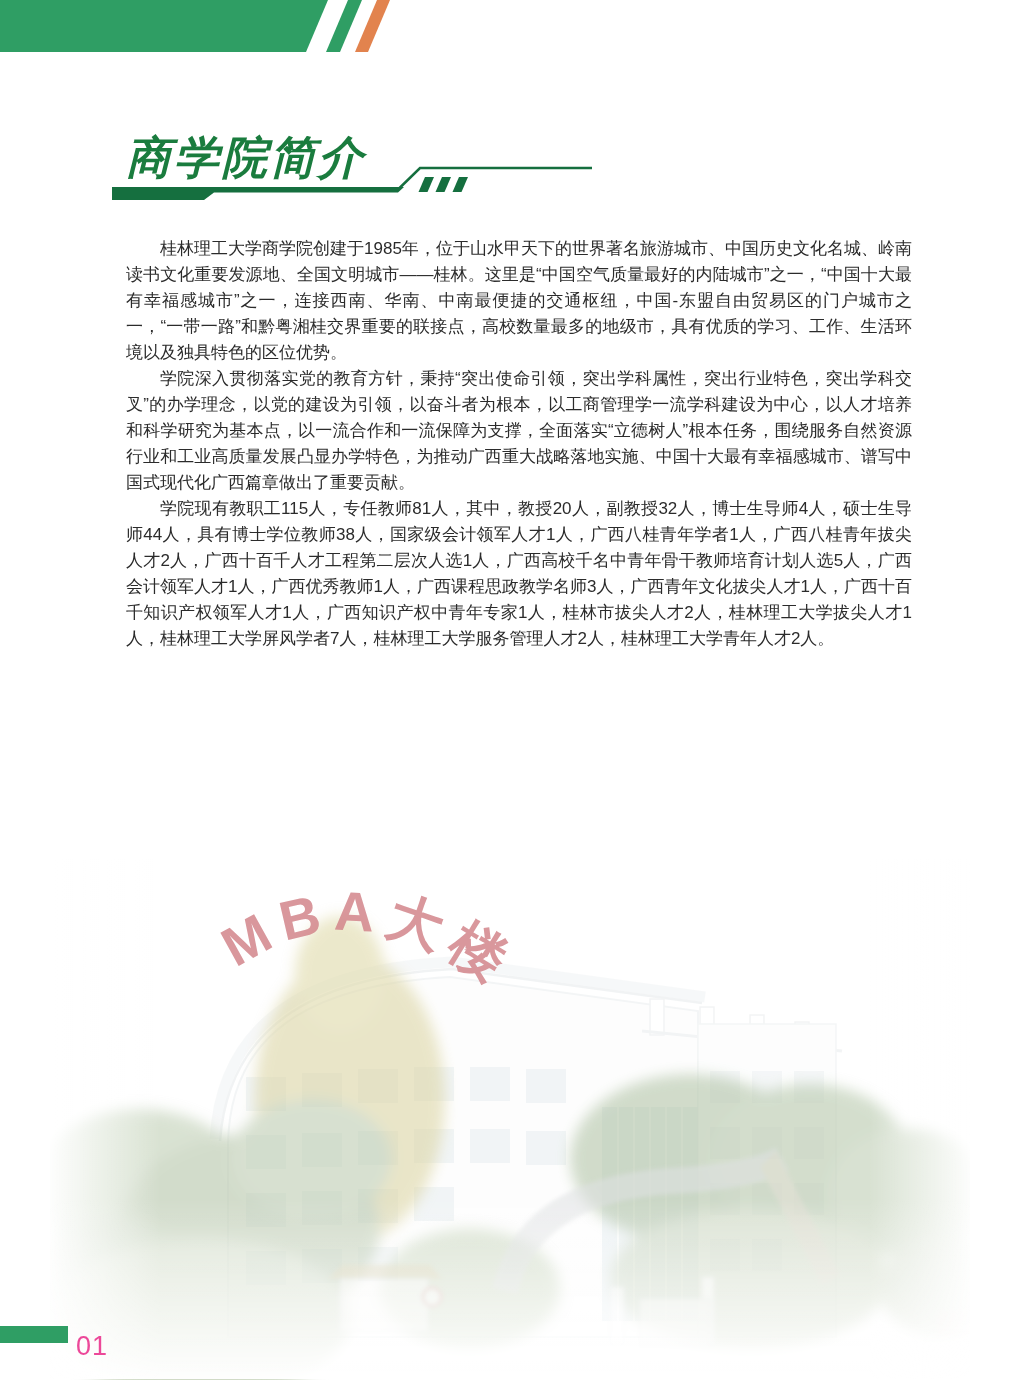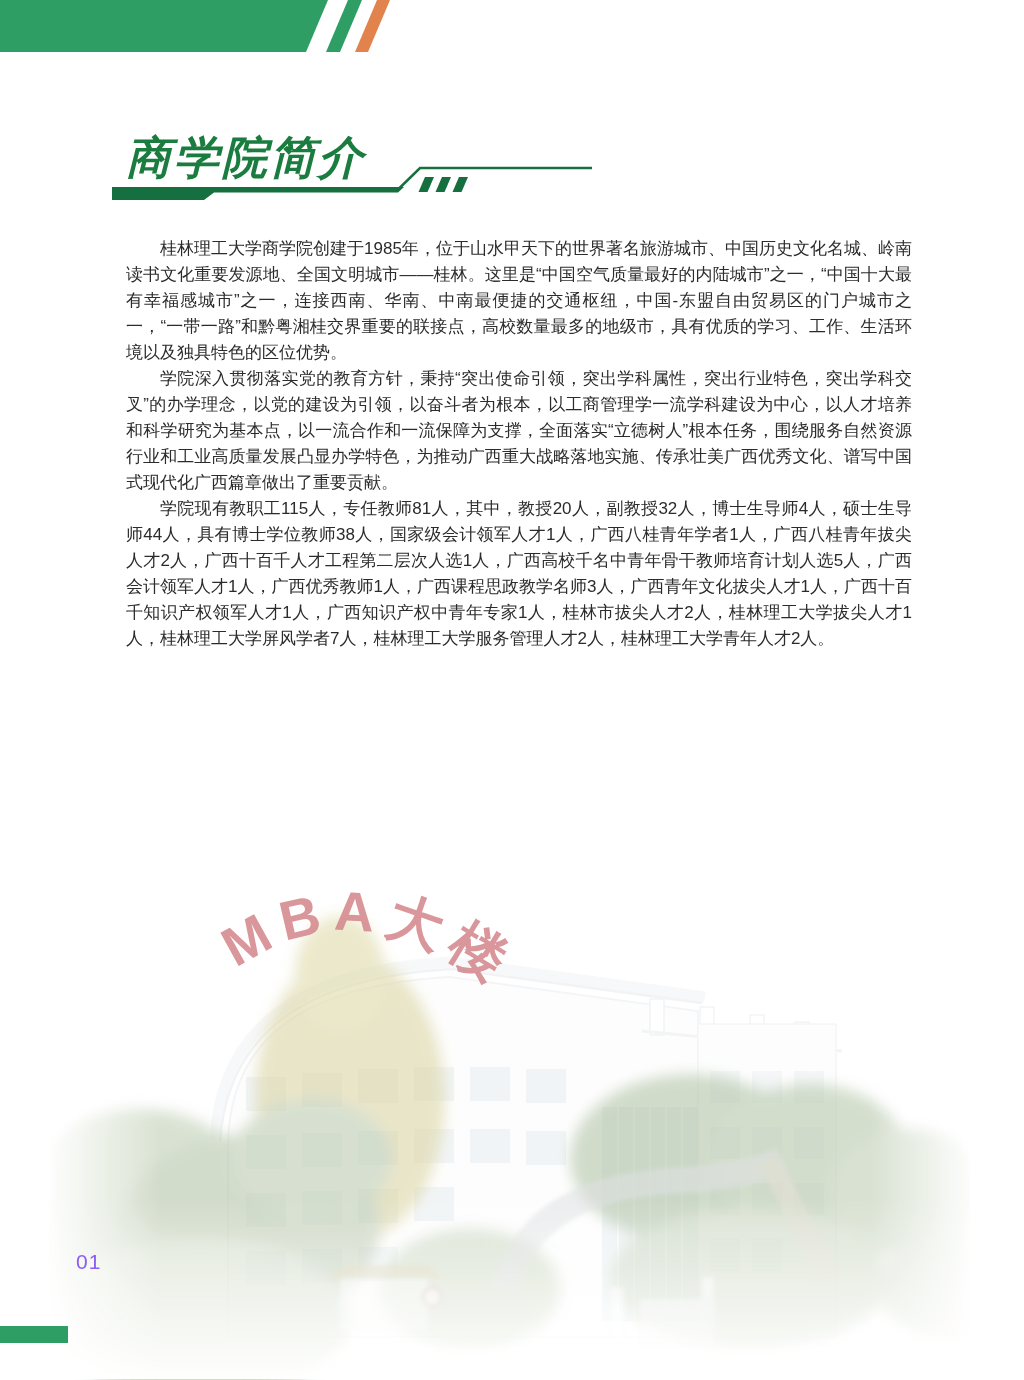--- a/index.html
+++ b/index.html
@@ -16,21 +16,21 @@
   }
   .title-deco{position:absolute;left:100px;top:160px;width:520px;height:48px;display:block;}
   .article{
     position:absolute;left:126px;top:236px;width:786px;
     font-size:17px;line-height:26px;color:#2b2b2b;text-align:justify;
   }
   .article p{margin:0;text-indent:2em;}
   .photo{position:absolute;left:50px;top:858px;width:920px;height:522px;display:block;}
   .footer-bar{position:absolute;left:0;top:1326px;width:68px;height:17px;background:#2f9e64;}
   .page-number{
-    position:absolute;left:76px;top:1250px;font-size:21px;color:#8b5cf6;letter-spacing:1px;
+    position:absolute;left:76px;top:1331px;font-size:27px;color:#ec4899;letter-spacing:1px;
   }
 </style>
 </head>
 <body>
 
 <div class="page">
 
   <svg class="top-banner" viewBox="0 0 1024 60" aria-hidden="true">
     <polygon points="0,0 328,0 306,52 0,52" fill="#2f9e64"></polygon>
     <polygon points="348,0 362,0 340,52 326,52" fill="#2f9e64"></polygon>
@@ -43,21 +43,21 @@
       <path d="M492,8 L320,8 L298,29.5" fill="none" stroke="#156f3f" stroke-width="2.5"></path>
       <polygon points="325,17 334,17 327.5,32 318.5,32" fill="#156f3f"></polygon>
       <polygon points="342,17 351,17 344.5,32 335.5,32" fill="#156f3f"></polygon>
       <polygon points="359,17 368,17 361.5,32 352.5,32" fill="#156f3f"></polygon>
       <polygon points="12,27 304,27 298,32.5 114,32.5 104,40 12,40" fill="#156f3f"></polygon>
     </svg>
   </div>
 
   <div class="article">
     <p>桂林理工大学商学院创建于1985年，位于山水甲天下的世界著名旅游城市、中国历史文化名城、岭南读书文化重要发源地、全国文明城市——桂林。这里是“中国空气质量最好的内陆城市”之一，“中国十大最有幸福感城市”之一，连接西南、华南、中南最便捷的交通枢纽，中国-东盟自由贸易区的门户城市之一，“一带一路”和黔粤湘桂交界重要的联接点，高校数量最多的地级市，具有优质的学习、工作、生活环境以及独具特色的区位优势。</p>
-    <p>学院深入贯彻落实党的教育方针，秉持“突出使命引领，突出学科属性，突出行业特色，突出学科交叉”的办学理念，以党的建设为引领，以奋斗者为根本，以工商管理学一流学科建设为中心，以人才培养和科学研究为基本点，以一流合作和一流保障为支撑，全面落实“立德树人”根本任务，围绕服务自然资源行业和工业高质量发展凸显办学特色，为推动广西重大战略落地实施、传承壮美广西优秀文化、谱写中国式现代化广西篇章做出了重要贡献。</p>
+    <p>学院深入贯彻落实党的教育方针，秉持“突出使命引领，突出学科属性，突出行业特色，突出学科交叉”的办学理念，以党的建设为引领，以奋斗者为根本，以工商管理学一流学科建设为中心，以人才培养和科学研究为基本点，以一流合作和一流保障为支撑，全面落实“立德树人”根本任务，围绕服务自然资源行业和工业高质量发展凸显办学特色，为推动广西重大战略落地实施、中国十大最有幸福感城市、谱写中国式现代化广西篇章做出了重要贡献。</p>
     <p>学院现有教职工115人，专任教师81人，其中，教授20人，副教授32人，博士生导师4人，硕士生导师44人，具有博士学位教师38人，国家级会计领军人才1人，广西八桂青年学者1人，广西八桂青年拔尖人才2人，广西十百千人才工程第二层次人选1人，广西高校千名中青年骨干教师培育计划人选5人，广西会计领军人才1人，广西优秀教师1人，广西课程思政教学名师3人，广西青年文化拔尖人才1人，广西十百千知识产权领军人才1人，广西知识产权中青年专家1人，桂林市拔尖人才2人，桂林理工大学拔尖人才1人，桂林理工大学屏风学者7人，桂林理工大学服务管理人才2人，桂林理工大学青年人才2人。</p>
   </div>
 
   <svg class="photo" viewBox="0 0 920 520" aria-hidden="false">
     <defs>
       <filter id="treeblur" x="-30%" y="-30%" width="160%" height="160%">
           <feGaussianBlur stdDeviation="7"></feGaussianBlur>
         </filter>
       <filter id="softblur" x="-30%" y="-30%" width="160%" height="160%">
           <feGaussianBlur stdDeviation="2"></feGaussianBlur>

